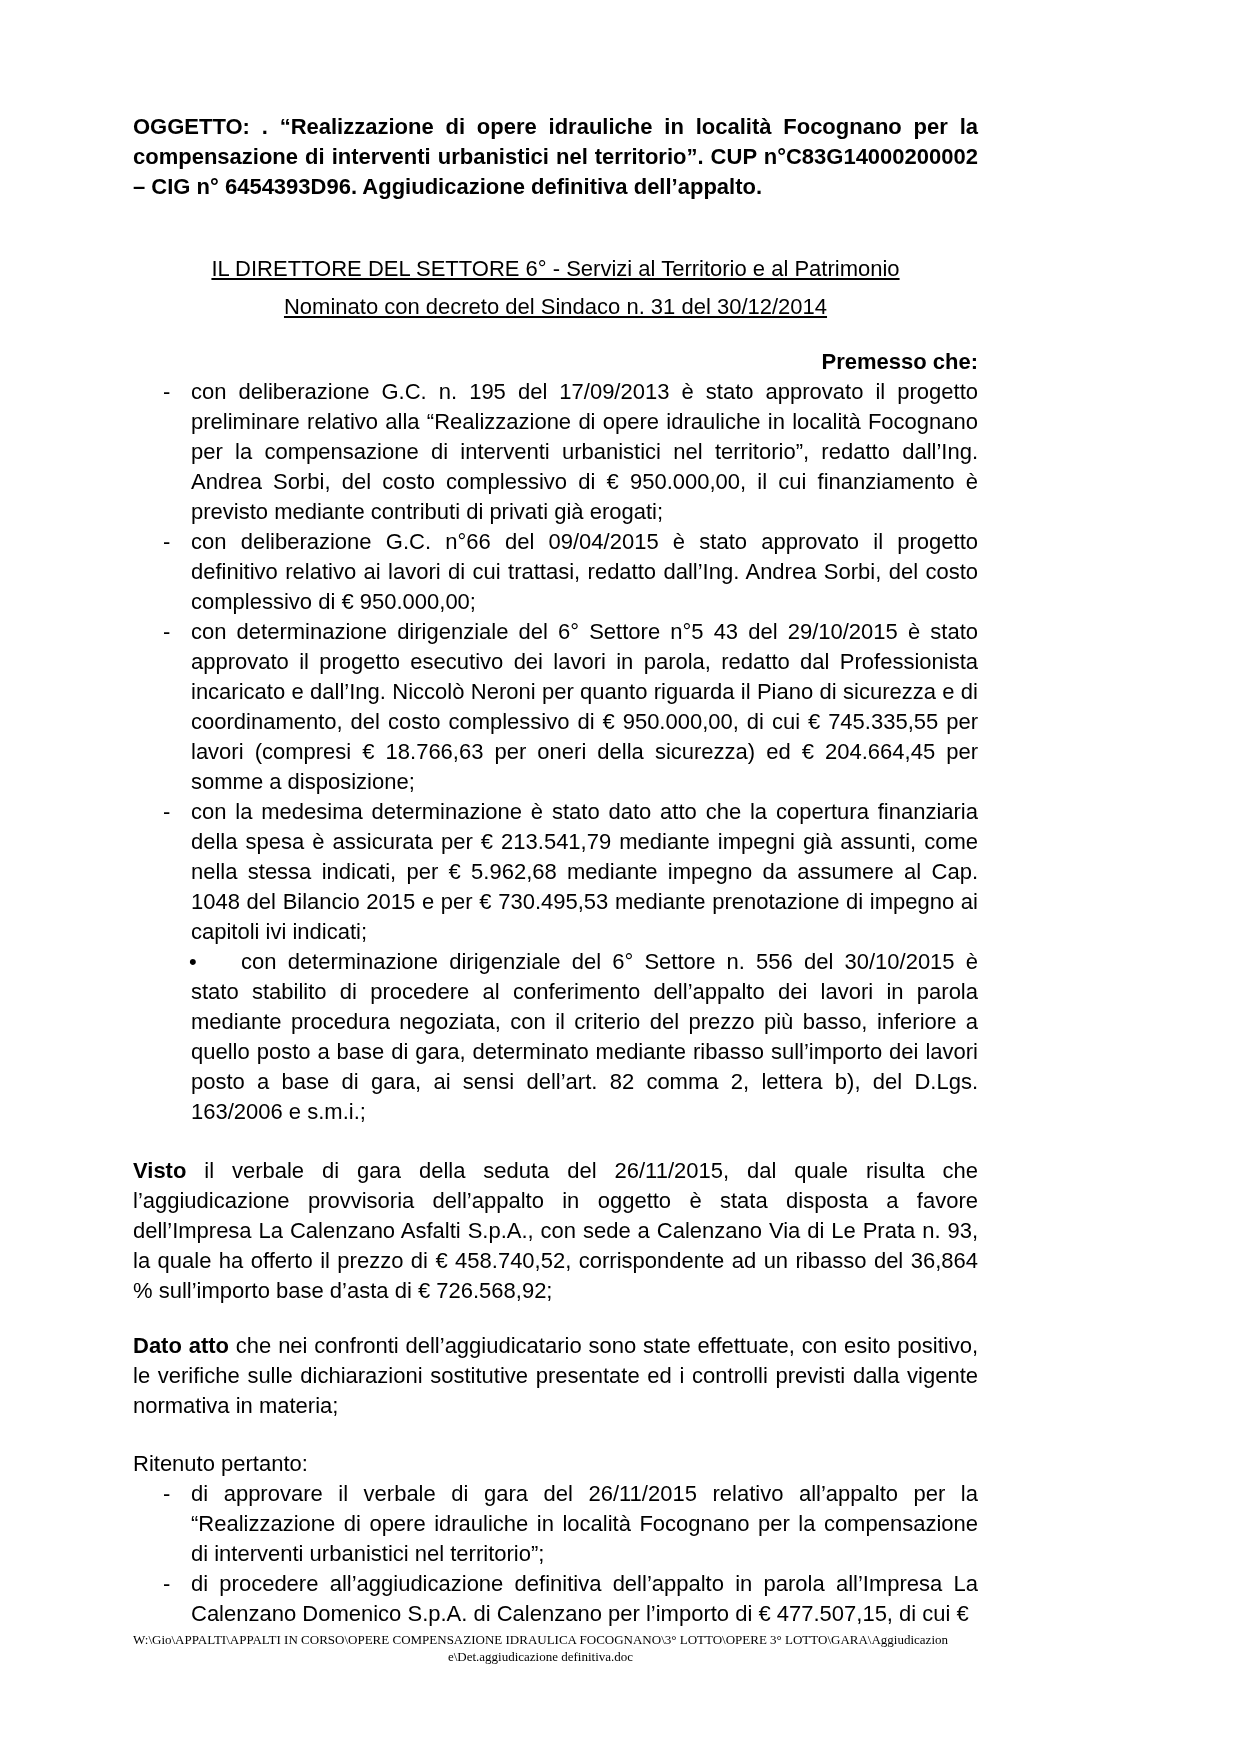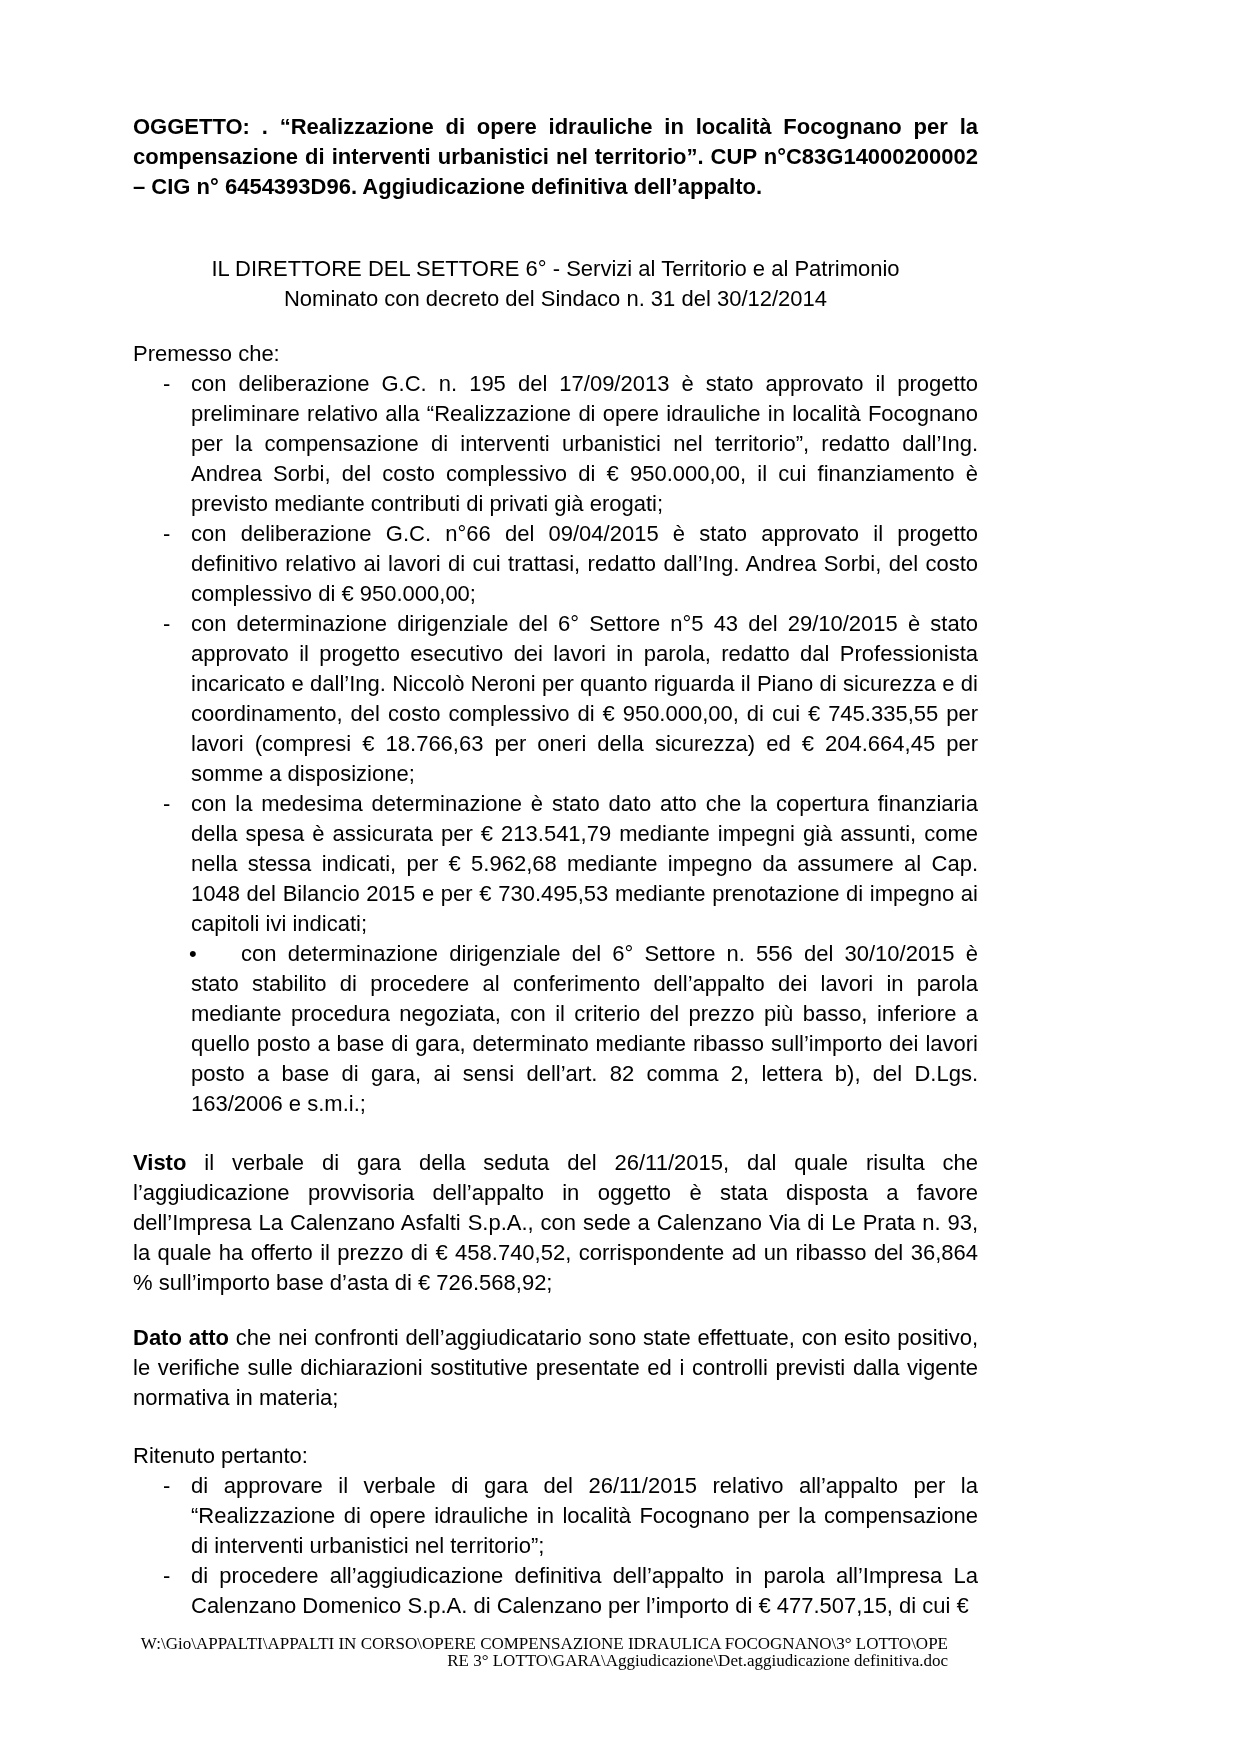--- a/index.html
+++ b/index.html
@@ -26,25 +26,25 @@
   }
   .para {
     margin: 0;
     text-align: justify;
   }
   .bold { font-weight: bold; }
   .header-block {
     margin-top: 52px;
     text-align: center;
   }
-  .header-block div { margin: 0; }
+  .header-block div { margin: 8px; text-decoration: underline; }
   .heading {
     margin: 25px 0 0 0;
-    font-weight: normal;
-    text-align: left;
+    font-weight: bold;
+    text-align: right;
   }
   .heading-rit {
     margin: 28px 0 0 0;
     font-weight: normal;
     text-align: left;
   }
   .list { margin: 0; }
   .li {
     position: relative;
     padding-left: 58px;
@@ -53,25 +53,25 @@
   .li .marker {
     position: absolute;
     left: 30px;
     top: 0;
   }
   .li-alt .li-text { text-indent: 50px; }
   .li-alt .marker { left: 56px; }
   .visto-para { margin-top: 29px; }
   .dato-para { margin-top: 25px; }
   .footer {
-    margin-top: 14px;
+    margin-top: 2px;
     font-family: "Liberation Serif", serif;
-    font-size: 17px;
+    font-size: 13px;
     line-height: 17px;
-    text-align: right;
+    text-align: center;
     width: 815px;
     word-break: break-all;
   }
 </style>
 </head>
 <body>
 
 <div class="page">
   <div class="content">
 

